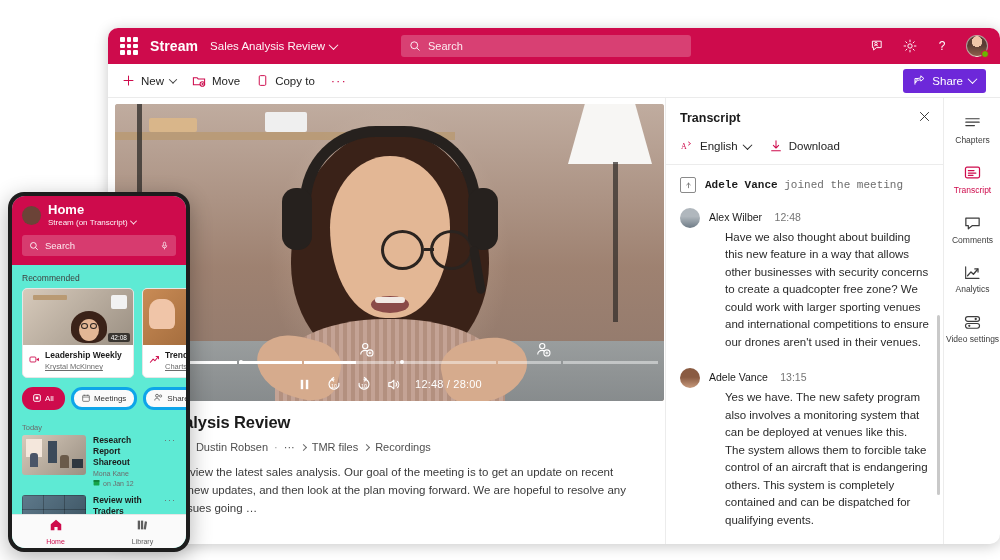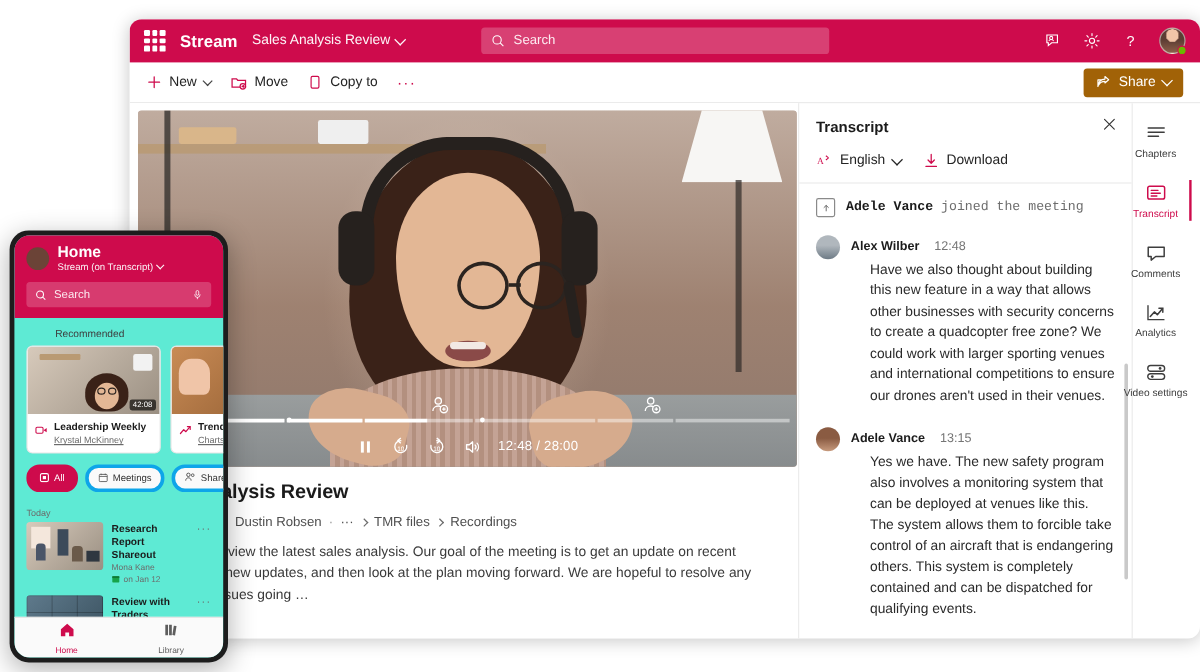--- a/index.html
+++ b/index.html
@@ -6,21 +6,21 @@
   html, body {
     width: 1000px; height: 560px;
     background: #ffffff;
     font-family: "Liberation Sans", sans-serif;
     overflow: hidden;
   }
   #stage { position: relative; width: 1000px; height: 560px; background: #fff; }
 
   
   .desktop {
-    position: absolute; left: 108px; top: 16px;
+    position: absolute; left: 108px; top: 28px;
     width: 892px; height: 516px;
     background: #fff;
     border-radius: 10px;
     overflow: hidden;
     box-shadow: 0 2px 14px rgba(0,0,0,.22);
   }
 
   
   .suitebar {
     height: 36px; background: #CE0B4C; color: #fff;
@@ -57,21 +57,21 @@
   
   .cmdbar {
     height: 34px; background:#fff; border-bottom: 1px solid #ebebeb;
     display:flex; align-items:center; padding: 0 14px; gap: 16px;
   }
   .cmd { display:flex; align-items:center; gap: 6px; font-size: 11.5px; color:#242424; cursor:pointer; }
   .cmd .gl { color:#CE0B4C; display:flex; align-items:center; }
   .cmd .chev { color:#444; width:6px;height:6px; }
   .ellip { color:#CE0B4C; font-size: 13px; letter-spacing:1px; line-height:1; cursor:pointer; }
   .share-btn {
-    margin-left:auto; background:#a16207; color:#fff; border-radius:3px;
+    margin-left:auto; background:#6d28d9; color:#fff; border-radius:3px;
     height: 24px; padding: 0 10px; display:flex; align-items:center; gap:6px;
     font-size: 11.5px; cursor:pointer;
   }
 
   
   .body { display:flex; height: 446px; }
 
   
   .playercol { width: 557px; position:relative; background:#fff; }
   .video {
@@ -150,27 +150,27 @@
   .tr-tool { display:flex; align-items:center; gap:6px; font-size:11.5px; color:#242424; cursor:pointer;}
   .tr-tool .gl { color:#CE0B4C; display:flex; }
   .tr-list { flex:1; overflow:hidden; padding: 12px 14px 0 14px; position:relative;}
   .tr-event { display:flex; align-items:center; gap:9px; margin-bottom:14px; }
   .ev-ico { width:16px;height:16px; border:1.2px solid #8a8a8a; border-radius:2px; display:flex;align-items:center;justify-content:center; flex:0 0 auto;}
   .ev-txt { font-size:11px; color:#6d6d6d;font-family:Liberation Mono, monospace; }
   .ev-txt b { color:#1b1b1b; font-weight:700; }
   .tr-item { display:flex; gap:9px; margin-bottom:16px; }
   .tr-av { width:20px;height:20px;border-radius:50%; flex:0 0 auto; margin-top:1px; overflow:hidden;}
   .tr-body { flex:1; min-width:0;}
-  .tr-name { font-size:10.5px; font-weight:700; color:#1b1b1b; display:inline-block; }
+  .tr-name { font-size:10.5px; font-weight:400; color:#1b1b1b; display:inline-block; }
   .tr-time { font-size:10.5px; color:#757575; margin-left:8px; }
   .tr-text { margin-top:4px; font-size:11.5px; color:#2a2a2a; line-height:1.52;margin-left:16px; }
   .tr-scroll { position:absolute; right:3px; top:150px; width:3px; height:180px; background:#c9c9c9; border-radius:2px; }
 
   
-  .rail { width: 39px; border-left:1px solid #ececec; padding-top: 8px; display:flex; flex-direction:column; align-items:center; gap:4px;}
+  .rail { width: 39px; border-left:1px solid #ececec; padding-top: 8px; display:flex; flex-direction:column; align-items:flex-start; gap:4px;}
   .rail-item { width:57px; padding: 7px 0 6px; display:flex; flex-direction:column; align-items:center; gap:3px;
      cursor:pointer; position:relative; }
   .rail-item .lab { font-size: 8.5px; color:#3d3d3d; text-align:center; line-height:1.15; }
   .rail-item.active .lab { color:#CE0B4C; }
   .rail-item.active::after { content:""; position:absolute; right:-1px; top:6px; bottom:6px; width:2px; background:#CE0B4C; }
   .rail-ico { width:20px; height:20px; display:flex; align-items:center; justify-content:center; }
 
   
   .phone {
     position:absolute; left:8px; top:192px; width:182px; height:360px;
@@ -180,21 +180,21 @@
   }
   .pscreen { width:100%; height:100%; background:#5eead4; border-radius:13px; overflow:hidden; position:relative; }
   .ph-head { background:#CE0B4C; color:#fff; padding: 7px 10px 9px 10px; }
   .ph-titlerow { display:flex; align-items:center; gap:7px; }
   .ph-av { width:19px;height:19px;border-radius:50%; background:#6b4337; overflow:hidden; flex:0 0 auto;}
   .ph-title { font-size:13px; font-weight:700; line-height:1.1; }
   .ph-site { font-size:8px; opacity:.95; display:flex; align-items:center; gap:3px; margin-top:1px;}
   .ph-search { margin-top:8px; height:21px; background:rgba(255,255,255,.2); border-radius:3px;
      display:flex; align-items:center; padding:0 7px; gap:6px; }
   .ph-search .ph-ph { font-size:9.5px; color:#fde9f0; flex:1;}
-  .ph-sec { font-size:8.5px; color:#3d3d3d; padding: 8px 10px 5px 10px; margin-left: 24px; }
+  .ph-sec { font-size:8.5px; color:#3d3d3d; padding: 8px 10px 5px 10px; }
   .ph-cards { display:flex; gap:8px; padding: 0 10px; }
   .ph-card { width:112px; flex:0 0 auto; border:1px solid #e6e6e6; border-radius:5px; overflow:hidden; background:#fff;}
   .ph-thumb { height:56px; position:relative; }
   .ph-dur { position:absolute; right:3px; bottom:3px; background:rgba(0,0,0,.65); color:#fff;
      font-size:6.5px; padding:1px 3px; border-radius:2px; }
   .ph-cbody { padding: 5px 6px 6px 6px; display:flex; gap:5px; align-items:flex-start;}
   .ph-cico { color:#CE0B4C; flex:0 0 auto; margin-top:1px;}
   .ph-cname { font-size:8.5px; font-weight:700; color:#1b1b1b; line-height:1.2;}
   .ph-cauth { font-size:7.5px; color:#6b6b6b; margin-top:2px;text-decoration:underline;}
   .ph-chips { display:flex; gap:6px; padding: 9px 10px 6px 10px; }

